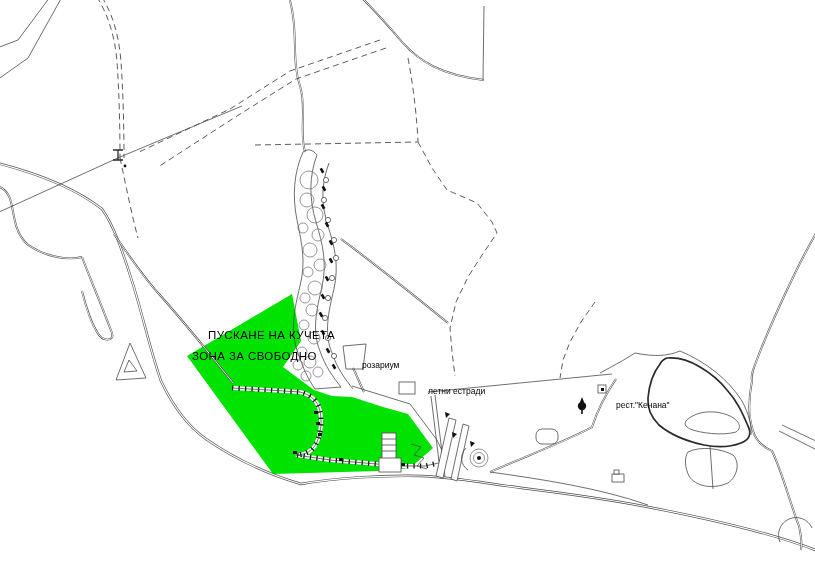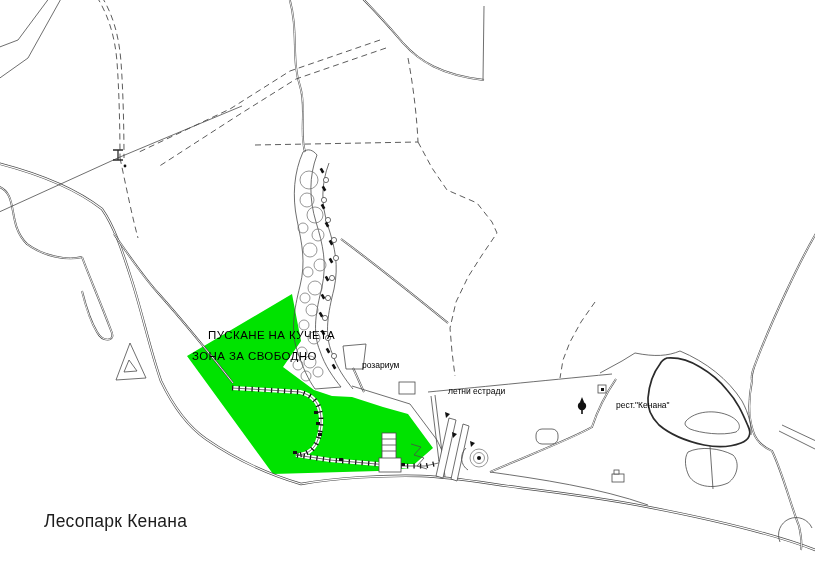--- a/index.html
+++ b/index.html
@@ -218,16 +218,15 @@
     <g>
       <polygon class="thin" points="130,343 116,380 146,378"></polygon>
       <polygon class="thin" points="129,360 124,372 137,371"></polygon>
     </g>
   </g>
 </svg>
 
   <div class="lbl zone-lbl" style="left:192px;top:306px;margin-top:44px;">ЗОНА ЗА СВОБОДНО</div>
   <div class="lbl zone-lbl" style="left:208px;top:329px;">ПУСКАНЕ НА КУЧЕТА</div>
   <div class="lbl small-lbl" style="left:362px;top:324px;margin-top:36px;">розариум</div>
-  <div class="lbl small-lbl" style="left:448px;top:386px;">летни естради</div>
+  <div class="lbl small-lbl" style="left:428px;top:386px;">летни естради</div>
   <div class="lbl small-lbl" style="left:616px;top:400px;">рест."Кенана"</div>
-  <div class="lbl title-lbl" style="left:44px;top:511px;">Лесопарк Кенана</div>
 </div>
 
 </body></html>

